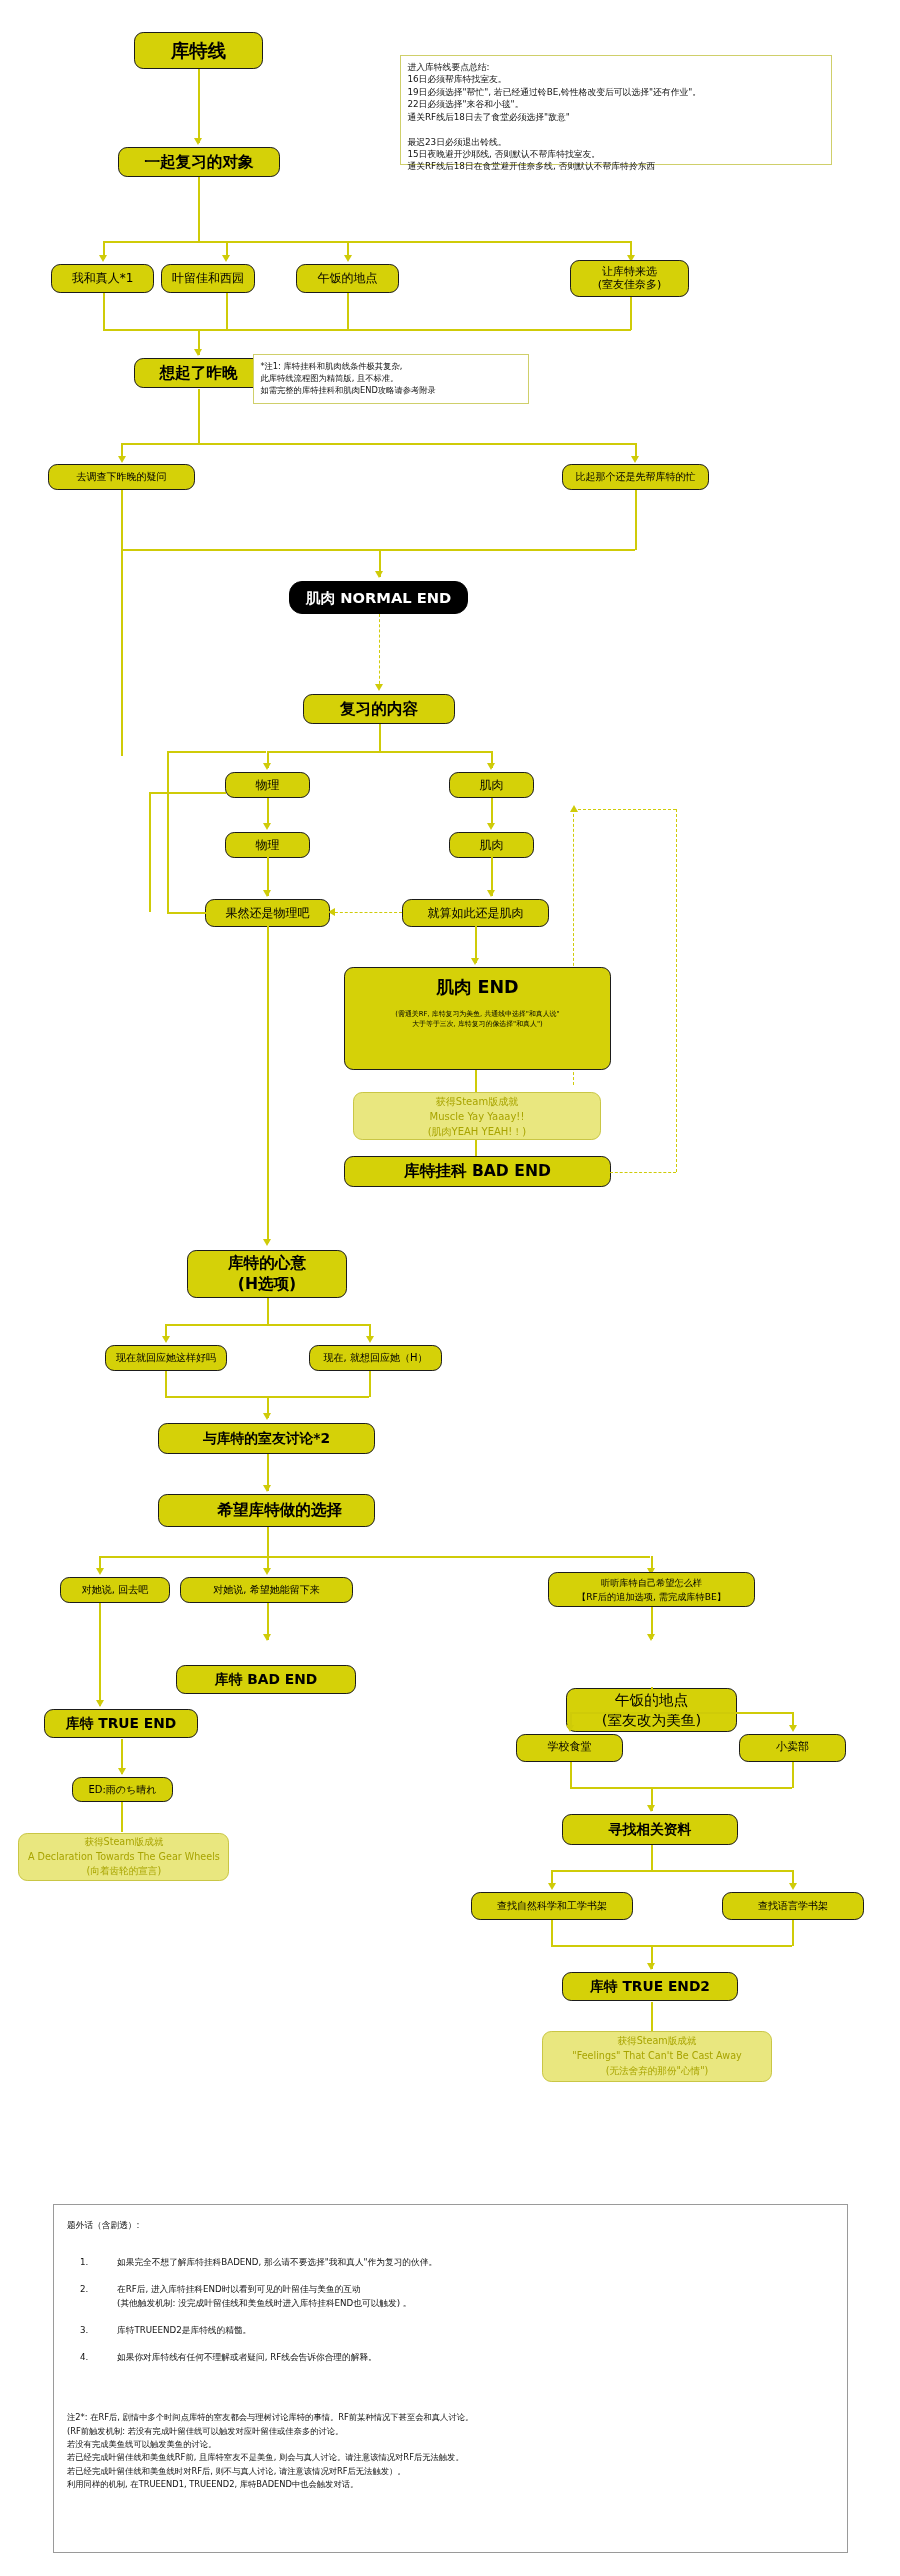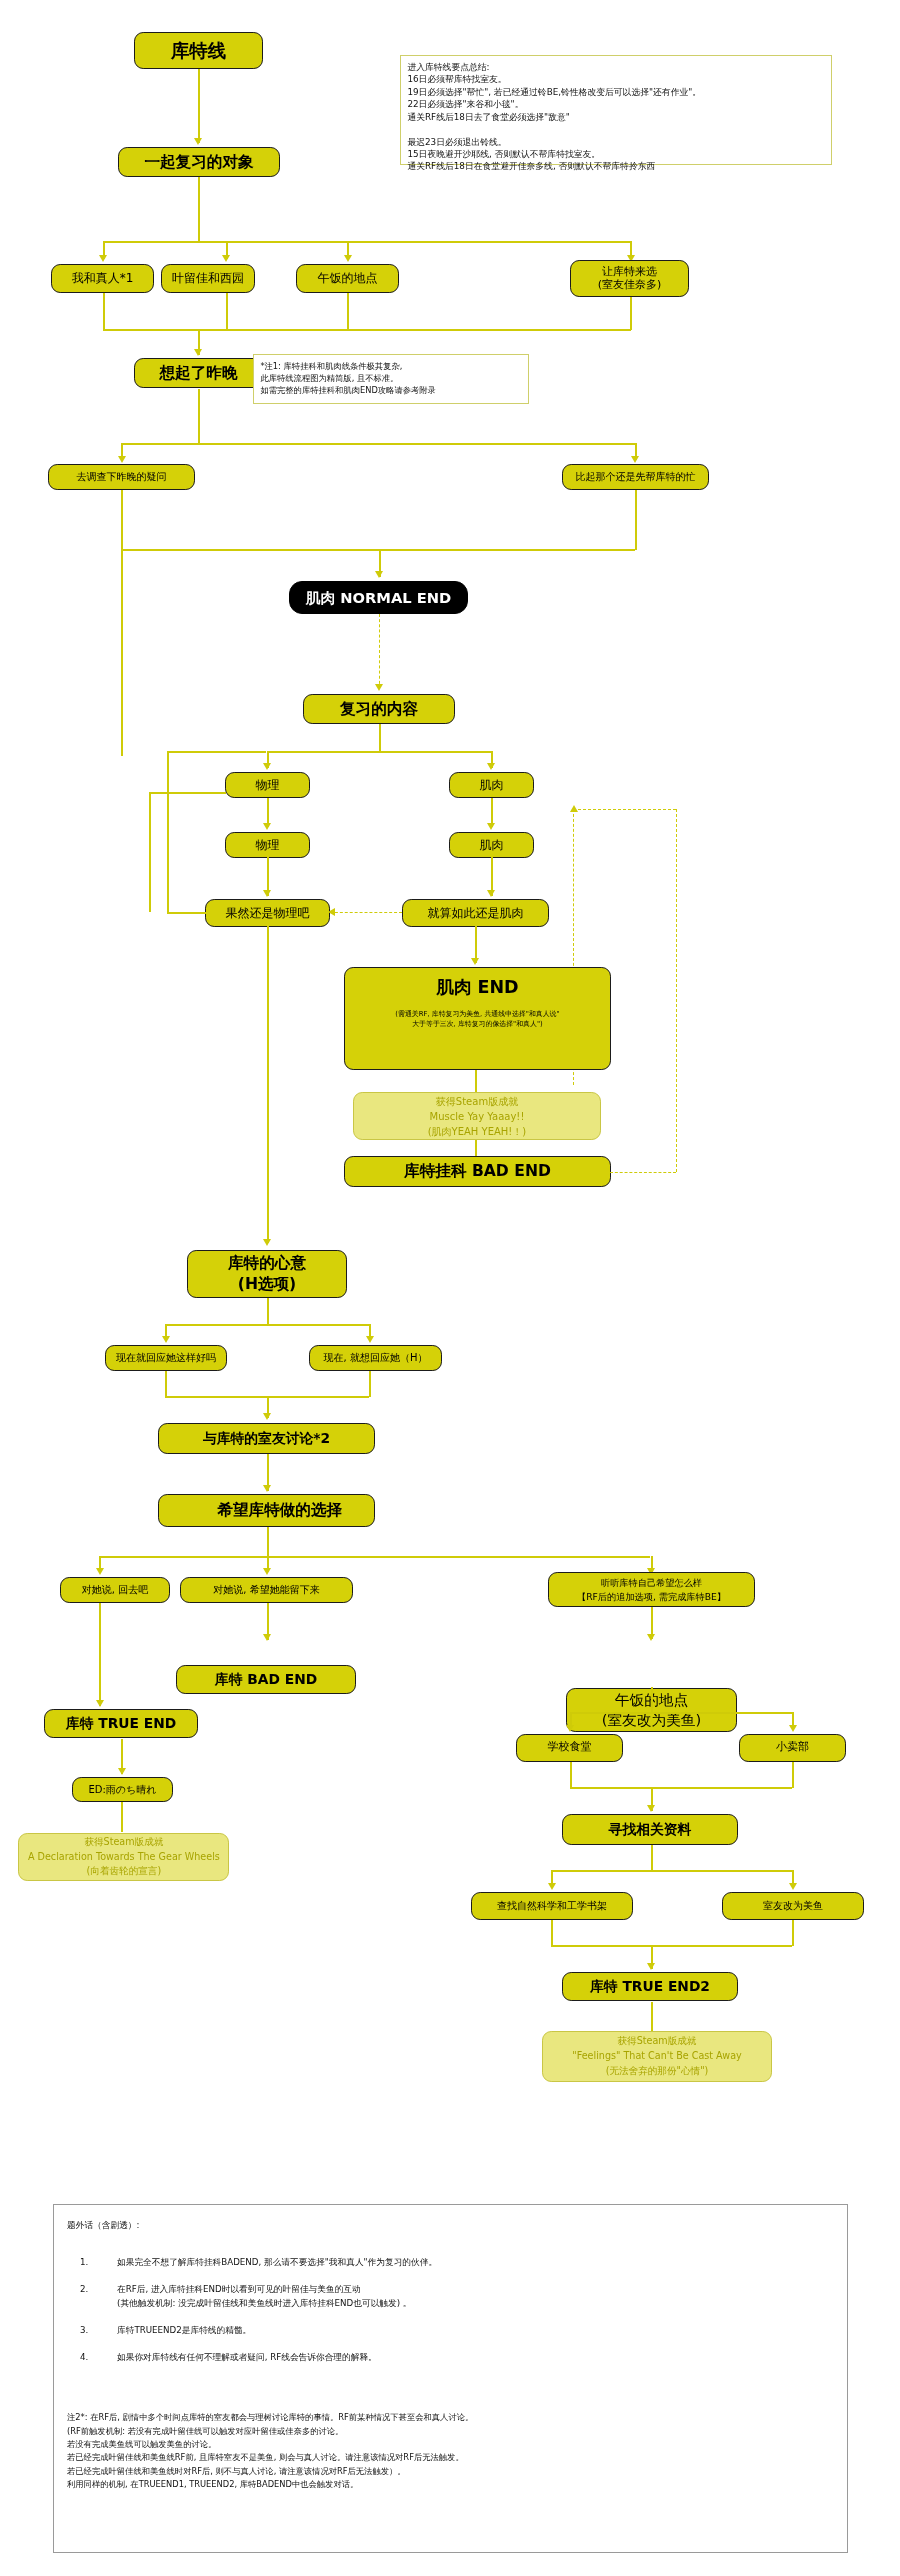--- a/index.html
+++ b/index.html
@@ -289,21 +289,21 @@
   <div class="node t15" style="left:562px;top:1814px;width:176px;height:31px;">寻找相关资料</div>
 
   <div class="ln lnv" style="left:651px;top:1845px;height:26px;"></div>
   <div class="ln lnh" style="left:551px;top:1870px;width:241px;"></div>
   <div class="ln lnv" style="left:551px;top:1870px;height:16.5px;"></div>
   <div class="ln lnv" style="left:792px;top:1870px;height:16.5px;"></div>
   <div class="arw down" style="left:548px;top:1883px;"></div>
   <div class="arw down" style="left:789px;top:1883px;"></div>
 
   <div class="node t11" style="left:471px;top:1892px;width:162px;height:27.6px;">查找自然科学和工学书架</div>
-  <div class="node t11" style="left:722px;top:1892px;width:142px;height:27.6px;">室友改为美鱼</div>
+  <div class="node t11" style="left:722px;top:1892px;width:142px;height:27.6px;">查找语言学书架</div>
 
   <div class="ln lnv" style="left:551px;top:1920px;height:26px;"></div>
   <div class="ln lnv" style="left:792px;top:1920px;height:26px;"></div>
   <div class="ln lnh" style="left:551px;top:1945px;width:241px;"></div>
   <div class="ln lnv" style="left:651px;top:1945px;height:24px;"></div>
   <div class="arw down" style="left:647px;top:1963px;"></div>
 
   <div class="node t15" style="left:562px;top:1972px;width:176px;height:29px;">库特 TRUE END2</div>
 
   <div class="ln lnv" style="left:651px;top:2002px;height:29px;"></div>

